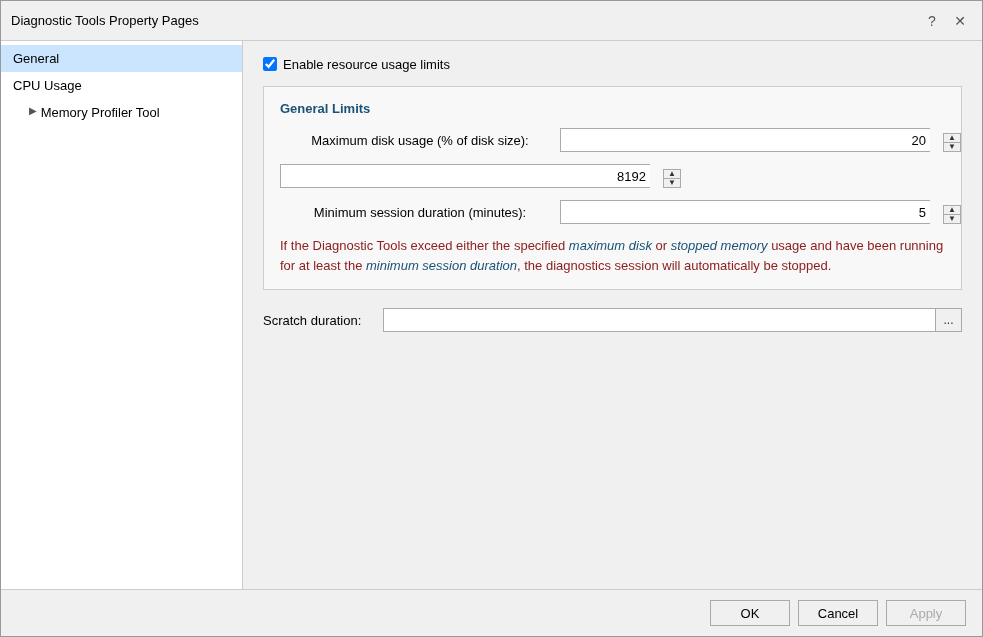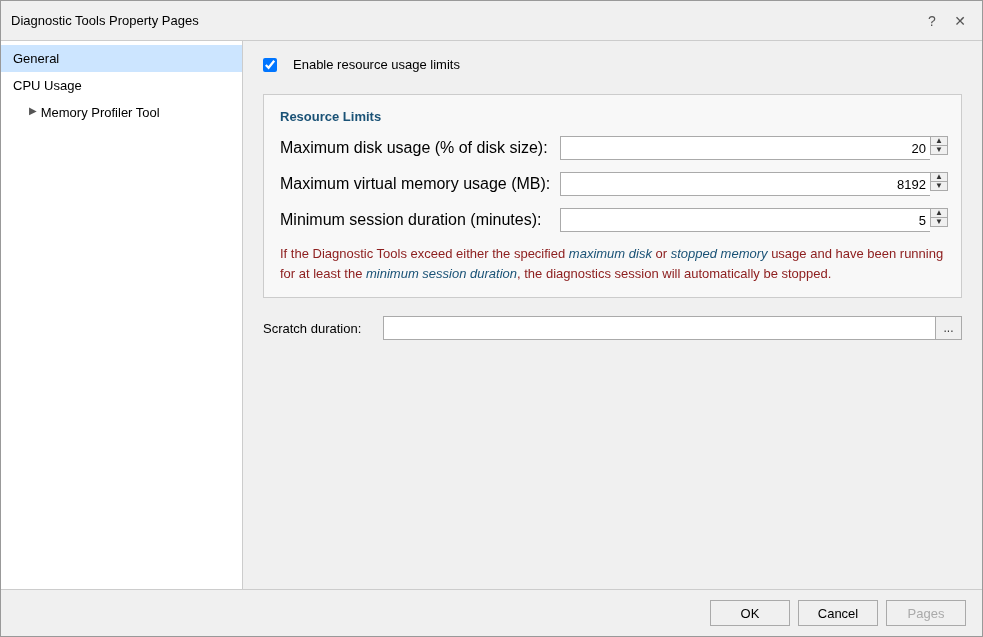--- a/index.html
+++ b/index.html
@@ -104,23 +104,22 @@
 
     .main-content {
       flex: 1;
       padding: 16px 20px;
       overflow-y: auto;
       background: #f0f0f0;
     }
 
     .checkbox-row {
       display: flex;
-      align-items: center;
-      gap: 16px;
-      margin-bottom: 22px;
+      gap: 6px;
+      margin-bottom: 14px;
     }
 
     .checkbox-row input[type="checkbox"] {
       width: 14px;
       height: 14px;
       cursor: pointer;
     }
 
     .checkbox-label {
       font-size: 13px;
@@ -142,29 +141,31 @@
     }
 
     .field-row {
       display: flex;
       align-items: center;
       margin-bottom: 12px;
     }
 
     .field-label {
       width: 280px;
-      font-size: 16px;
+      font-size: 13px;
       color: #000;
       flex-shrink: 0;
+      text-align: center;
     }
 
     .spinner-input-group {
       display: flex;
-      align-items: flex-start;
-      height: 24px;
+      align-items: flex-end;
+      height: 24px;
+      gap: 13px;
     }
 
     .spinner-input {
       width: 370px;
       height: 24px;
       border: 1px solid #aaa;
       border-right: none;
       padding: 0 4px;
       font-size: 13px;
       text-align: right;
@@ -305,35 +306,34 @@
     </div>
 
     <div class="main-content">
 
       <div class="checkbox-row">
         <input type="checkbox" id="enableLimits" checked="" style="">
         <label class="checkbox-label" for="enableLimits">Enable resource usage limits</label>
       </div>
 
       <div class="resource-limits-box">
-        <div class="resource-limits-title">Resource Limits</div>
+        <div class="resource-limits-title">General Limits</div>
 
         <div class="field-row">
           <span class="field-label">Maximum disk usage (% of disk size):</span>
           <div class="spinner-input-group">
             <input type="text" class="spinner-input" value="20" style="">
             <div class="spinner-buttons">
               <button class="spinner-btn">▲</button>
               <button class="spinner-btn">▼</button>
             </div>
           </div>
         </div>
 
         <div class="field-row">
-          <span class="field-label">Maximum virtual memory usage (MB):</span>
           <div class="spinner-input-group">
             <input type="text" class="spinner-input" value="8192" style="">
             <div class="spinner-buttons">
               <button class="spinner-btn">▲</button>
               <button class="spinner-btn">▼</button>
             </div>
           </div>
         </div>
 
         <div class="field-row">
@@ -356,15 +356,15 @@
         <span class="scratch-label">Scratch duration:</span>
         <input type="text" class="scratch-input" value="" style="">
         <button class="browse-btn">...</button>
       </div>
     </div>
   </div>
 
   <div class="dialog-footer">
     <button class="footer-btn">OK</button>
     <button class="footer-btn">Cancel</button>
-    <button class="footer-btn apply" disabled="">Pages</button>
+    <button class="footer-btn apply" disabled="">Apply</button>
   </div>
 </div>
 
 </body></html>

